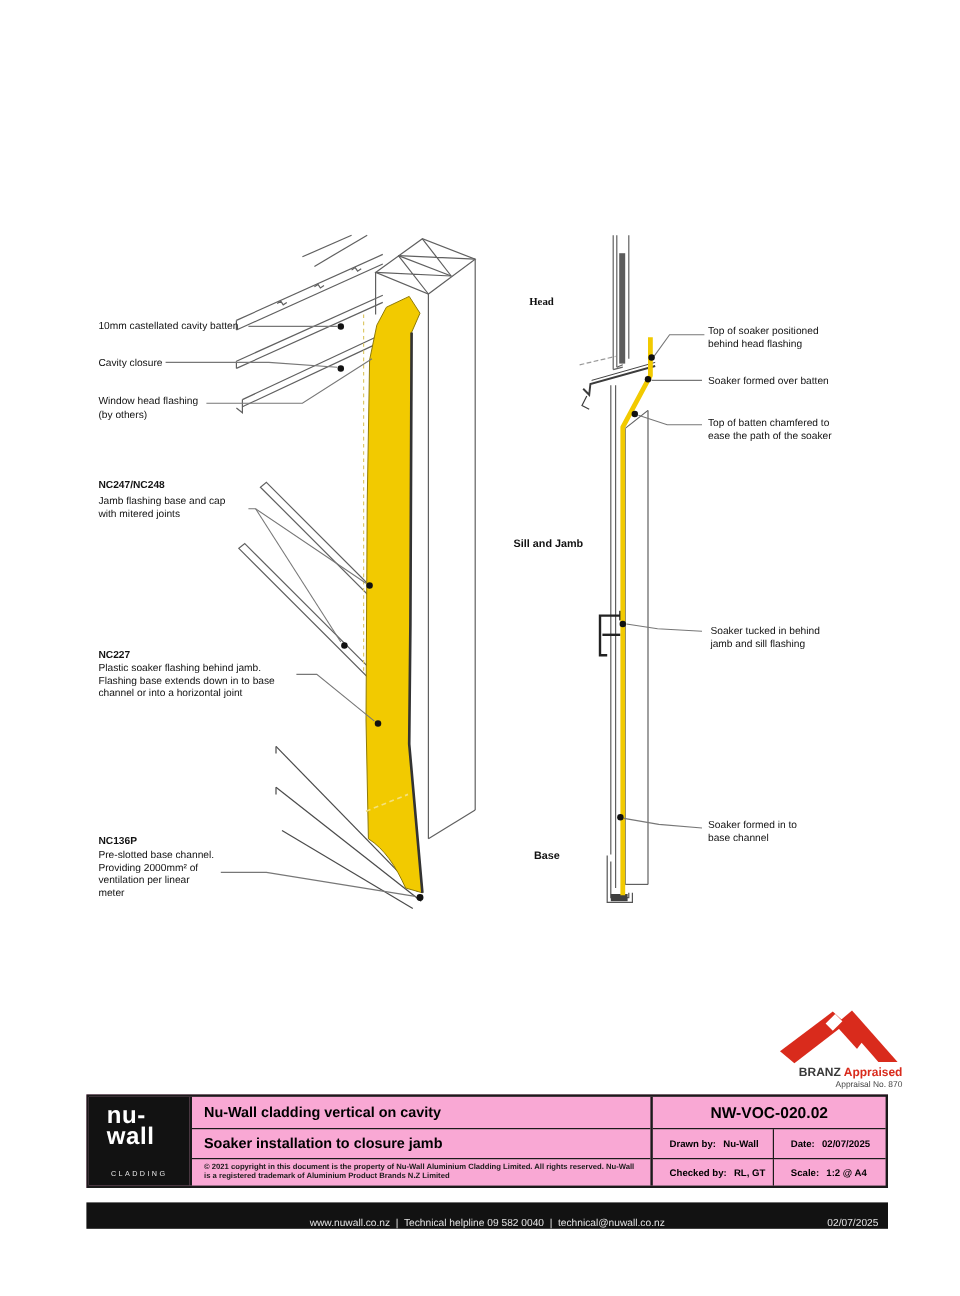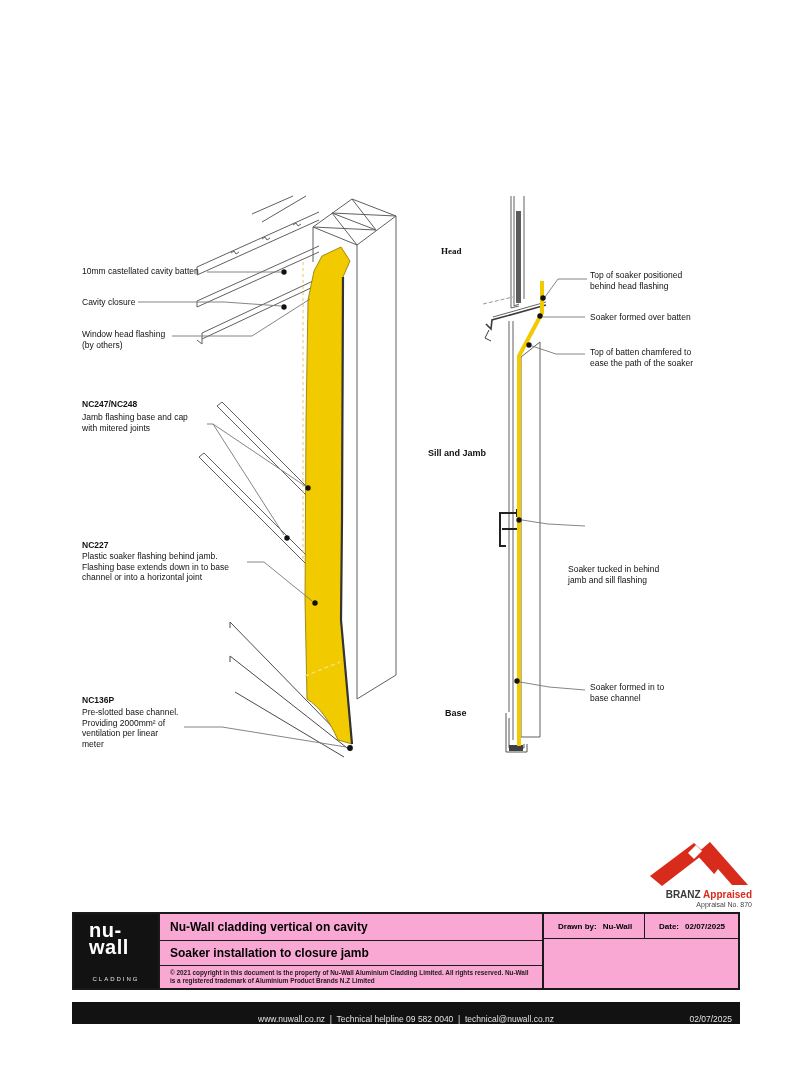--- a/index.html
+++ b/index.html
@@ -213,21 +213,21 @@
 
   <div class="seclbl" style="left:441px; top:246px;font-family:Liberation Serif, serif;">Head</div>
   <div class="seclbl" style="left:428px; top:448px;">Sill and Jamb</div>
   <div class="seclbl" style="left:445px; top:708px;">Base</div>
 
   <div class="lbl" style="left:590px; top:270px;">Top of soaker positioned
 behind head flashing</div>
   <div class="lbl" style="left:590px; top:312px;">Soaker formed over batten</div>
   <div class="lbl" style="left:590px; top:347px;">Top of batten chamfered to
 ease the path of the soaker</div>
-  <div class="lbl" style="left:568px; top:520px;margin-top:44px;">Soaker tucked in behind
+  <div class="lbl" style="left:592px; top:520px;">Soaker tucked in behind
 jamb and sill flashing</div>
   <div class="lbl" style="left:590px; top:682px;">Soaker formed in to
 base channel</div>
 
   <div id="branz">
     <svg width="108" height="46" viewBox="0 0 108 46" style="position:static; display:block;">
       <polygon points="66,1 104,44 80,44 52,13" fill="#d92b1c"></polygon>
       <polygon points="74,28 88,44 62,44" fill="#ffffff"></polygon>
       <polygon points="6,35 50,2 61,12 18,45" fill="#d92b1c"></polygon>
       <polygon points="44,12 52,4 58,10 50,18" fill="#ffffff"></polygon>
@@ -244,30 +244,41 @@
       <div class="l1">nu-</div>
       <div class="l2">wall</div>
       <div class="sub">CLADDING</div>
     </div>
     <div id="tb-mid">
       <div class="r1">Nu-Wall cladding vertical on cavity</div>
       <div class="r2">Soaker installation to closure jamb</div>
       <div class="r3">© 2021 copyright in this document is the property of Nu-Wall Aluminium Cladding Limited.  All rights reserved. Nu-Wall is a registered trademark of Aluminium Product Brands N.Z Limited</div>
     </div>
     <div id="tb-right">
+      <div class="rr1">NW-VOC-020.02</div>
       <div class="rr2">
         <div class="cell cellL">
           <span class="lab">Drawn by:</span>
           <span>Nu-Wall</span>
         </div>
         <div class="cell cellR">
           <span class="lab">Date:</span>
           <span>02/07/2025</span>
         </div>
       </div>
+      <div class="rr3">
+        <div class="cell cellL">
+          <span class="lab">Checked by:</span>
+          <span>RL, GT</span>
+        </div>
+        <div class="cell cellR">
+          <span class="lab">Scale:</span>
+          <span>1:2 @ A4</span>
+        </div>
+      </div>
     </div>
   </div>
 
   <div id="footerbar">
     <span class="contact">www.nuwall.co.nz  |  Technical helpline 09 582 0040  |  technical@nuwall.co.nz</span>
     <span class="fdate">02/07/2025</span>
   </div>
 
 </div>
 

